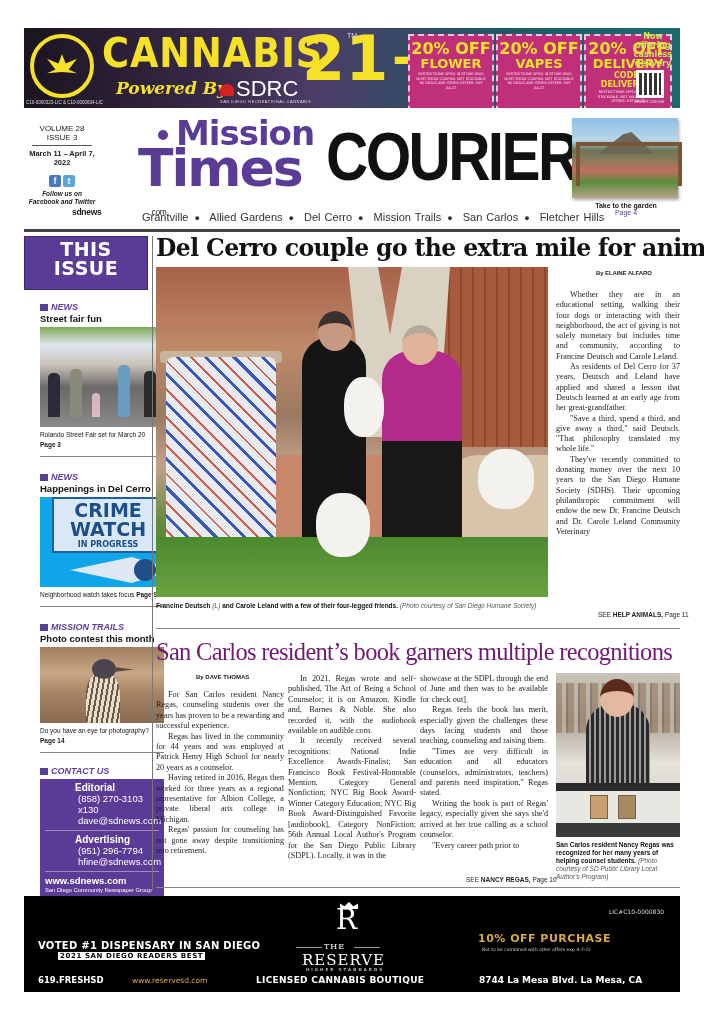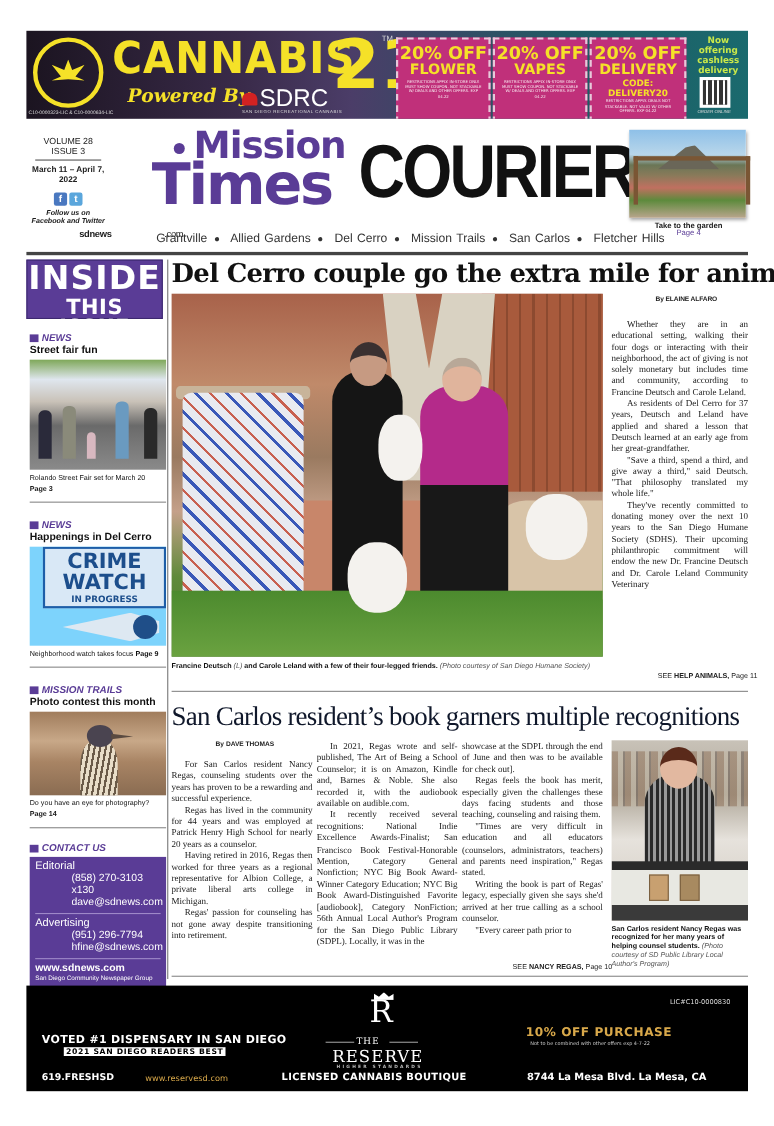--- a/index.html
+++ b/index.html
@@ -11,21 +11,21 @@
   .ad-logo-circle { position: absolute; left: 6px; top: 6px; width: 64px; height: 64px; border-radius: 50%; border: 4px solid #f5e128; display: flex; align-items: center; justify-content: center; }
   .ad-leaf { width: 30px; height: 24px; background: #f5e128; clip-path: polygon(50% 0, 62% 40%, 100% 20%, 72% 65%, 100% 80%, 50% 75%, 0 80%, 28% 65%, 0 20%, 38% 40%); }
   .ad-cannabis { position: absolute; left: 78px; top: 2px; font-family: "DejaVu Sans", sans-serif; font-weight: bold; font-size: 40px; color: #f5e128; letter-spacing: 1px; transform: scaleX(0.92); transform-origin: left; }
   .ad-21 { position: absolute; left: 278px; top: 0px; font-family: "DejaVu Sans", sans-serif; font-weight: bold; font-size: 62px; color: #f5e128; line-height: 1; }
   .ad-tm { position: absolute; left: 323px; top: 4px; font-size: 7px; color: #ddd; }
   .ad-powered { position: absolute; left: 92px; top: 50px; font-family: "DejaVu Serif", serif; font-style: italic; font-weight: bold; font-size: 17px; color: #f5e128; }
   .ad-sdrc { position: absolute; left: 196px; top: 48px; font-size: 22px; color: #ffffff; font-family: "Liberation Sans", sans-serif; }
   .ad-sdrc-dot { display: inline-block; width: 14px; height: 12px; border-radius: 50% 50% 10% 10%; background: #d32222; margin-right: 2px; vertical-align: middle; }
   .ad-sdrc-sub { position: absolute; left: 196px; top: 71px; font-size: 4px; color: #ddd; letter-spacing: 0.5px; }
   .ad-license { position: absolute; left: 2px; top: 72px; font-size: 4.5px; color: #ddd; }
-  .coupon { position: absolute; top: 6px; height: 78px; background: #c0307a; border: 2px dashed #e8c8da; text-align: center; color: #f5e128; font-family: "DejaVu Sans", sans-serif; font-weight: bold; }
+  .coupon { position: absolute; top: 6px; height: 78px; background: #c0307a; border: 2px dashed #e8c8da; text-align: center; color: #f5e128; font-family: "DejaVu Sans", sans-serif; font-weight: bold; margin-left: 48px; }
   .coupon .big { font-size: 16px; line-height: 17px; margin-top: 4px; }
   .coupon .mid { font-size: 13px; line-height: 14px; }
   .coupon .code { font-size: 8px; line-height: 9px; }
   .coupon .fine { font-size: 3.5px; line-height: 4.5px; color: #f8e8f0; font-weight: normal; padding: 1px 4px 0; }
   .ad-cashless { position: absolute; left: 604px; top: 4px; width: 50px; font-family: "DejaVu Sans", sans-serif; font-weight: bold; font-size: 8px; line-height: 9px; color: #c9e84a; text-align: center; }
   .qr { position: absolute; left: 612px; top: 42px; width: 28px; height: 28px; background: #fff; padding: 3px; }
   .qr-inner { width: 100%; height: 100%; background: repeating-linear-gradient(90deg, #111 0 3px, #fff 3px 5px), #111; opacity: 0.85; }
   .qr-caption { position: absolute; left: 610px; top: 71px; font-size: 4px; color: #ddd; font-style: italic; }
 
   
@@ -55,46 +55,46 @@
   .garden-title { font-size: 7px; font-weight: bold; text-align: center; margin-top: 4px; }
   .garden-page { font-size: 7px; color: #5a3c96; text-align: center; }
 
   .rule-thick { position: absolute; left: 24px; top: 229px; width: 656px; height: 3px; background: #444; }
 
   
   .sidebar { position: absolute; left: 24px; top: 236px; width: 124px; }
   .inside-box { width: 124px; height: 54px; background: #5a3c96; border: 1px solid #3d2870; color: #fff; font-family: "DejaVu Sans", sans-serif; font-weight: bold; text-align: center; line-height: 1; padding-top: 2px; }
   .inside-box .l1 { font-size: 30px; letter-spacing: 1px; }
   .inside-box .l2 { font-size: 19px; letter-spacing: 0.5px; margin-top: 1px; }
-  .sec { position: absolute; left: 3px; width: 124px; }
+  .sec { position: absolute; left: 16px; width: 124px; }
   .sec-label { font-size: 9px; font-weight: bold; font-style: italic; color: #5a3c96; display: flex; align-items: center; gap: 3px; }
   .sec-square { width: 8px; height: 7px; background: #5a3c96; display: inline-block; }
   .sec-title { font-size: 9.5px; font-weight: bold; color: #111; margin-top: 1px; }
   .sec-photo { width: 124px; margin-top: 3px; }
   .sec-cap { font-size: 6.5px; margin-top: 4px; color: #111; }
   .sec-page { font-size: 6.5px; font-weight: bold; margin-top: 3px; }
   .sec-rule { width: 124px; height: 1px; background: #888; margin-top: 8px; }
 
   .ph-fair { height: 100px; background: linear-gradient(180deg, #7fa85a 0%, #dfe6ee 18%, #c9c2b8 38%, #6a6a6a 60%, #8a8a8a 100%); position: relative; overflow: hidden; }
   .ph-fair .p { position: absolute; bottom: 10px; width: 12px; border-radius: 5px 5px 0 0; }
-  .ph-crime { height: 90px; background: #7dd3fc; position: relative; overflow: hidden; }
+  .ph-crime { height: 90px; background: #0ea5e9; position: relative; overflow: hidden; }
   .crime-sign { position: absolute; left: 12px; top: 0; width: 112px; height: 56px; background: #d9e8f6; border: 2px solid #1d5ea8; text-align: center; color: #1c4e8c; font-family: "DejaVu Sans", sans-serif; font-weight: bold; line-height: 1; }
   .crime-sign .c1 { font-size: 19px; margin-top: 2px; }
   .crime-sign .c2 { font-size: 19px; }
   .crime-sign .c3 { font-size: 8px; margin-top: 2px; }
   .crime-eye { position: absolute; left: 30px; top: 60px; width: 88px; height: 26px; background: #dde8f2; clip-path: polygon(0 50%, 70% 0, 100% 30%, 100% 70%, 70% 100%); }
   .crime-pupil { position: absolute; left: 94px; top: 62px; width: 22px; height: 22px; border-radius: 50%; background: #1f4e88; }
   .ph-bird { height: 76px; background: linear-gradient(180deg, #a07c5c 0%, #c8a888 35%, #a88464 60%, #8a6c52 100%); position: relative; overflow: hidden; }
   .bird-body { position: absolute; left: 46px; top: 26px; width: 34px; height: 54px; border-radius: 40% 40% 10% 10%; background: repeating-linear-gradient(100deg, #e8ddc8 0 3px, #6a5a48 3px 5px); }
   .bird-head { position: absolute; left: 52px; top: 12px; width: 24px; height: 20px; border-radius: 50%; background: #4a4450; }
   .bird-beak { position: absolute; left: 74px; top: 20px; width: 20px; height: 5px; background: #5a4a40; clip-path: polygon(0 0, 100% 50%, 0 100%); }
 
   .contact-head { font-size: 9px; font-weight: bold; font-style: italic; color: #5a3c96; display: flex; align-items: center; gap: 3px; }
   .contact-box { background: #5a3c96; color: #fff; padding: 3px 5px 4px; margin-top: 3px; }
-  .cb-h { font-size: 10px; font-weight: normal; line-height: 11px; }
+  .cb-h { font-size: 10px; font-weight: bold; line-height: 11px; margin-left: 30px; }
   .cb-t { font-size: 9.5px; line-height: 11px; margin-left: 33px; }
   .cb-rule { height: 1px; background: #9e88c8; margin: 4px 0 3px; }
   .cb-web { font-size: 9.5px; font-weight: bold; }
   .cb-group { font-size: 5.8px; margin-top: 1px; }
 
   .v-rule { position: absolute; left: 152px; top: 236px; width: 1px; height: 654px; background: #777; }
 
   
   .lead-head { position: absolute; left: 156px; top: 234px; width: 524px; font-family: "DejaVu Serif", serif; font-weight: bold; font-size: 23.5px; letter-spacing: -0.6px; color: #111; white-space: nowrap; }
   .lead-photo { position: absolute; left: 156px; top: 267px; width: 392px; height: 330px; overflow: hidden; background: linear-gradient(180deg, #a8624a 0%, #c08a6a 25%, #9a7a60 45%, #c4a089 60%, #5f8a3a 78%, #4a7a2a 100%); }
@@ -116,21 +116,21 @@
   .lead-caption i { color: #555; }
 
   .lead-byline { position: absolute; left: 596px; top: 270px; font-size: 6px; font-weight: bold; letter-spacing: -0.1px; }
   .lead-body { position: absolute; left: 556px; top: 290px; width: 124px; font-family: "Liberation Serif", serif; font-size: 8.2px; line-height: 10.3px; color: #222; text-align: justify; }
   .lead-body p { text-indent: 14px; }
   .see-line { position: absolute; font-size: 6.5px; color: #222; }
   .see-line b { font-weight: bold; }
   .lead-rule { position: absolute; left: 156px; top: 628px; width: 524px; height: 1px; background: #888; }
 
   
-  .s2-head { position: absolute; left: 156px; top: 638px; width: 530px; font-family: "Liberation Serif", serif; font-size: 24.5px; letter-spacing: -0.7px; color: #0f172a; white-space: nowrap; }
+  .s2-head { position: absolute; left: 156px; top: 638px; width: 530px; font-family: "Liberation Serif", serif; font-size: 24.5px; letter-spacing: -0.7px; color: #701a75; white-space: nowrap; }
   .s2-byline { position: absolute; left: 196px; top: 674px; font-size: 6px; font-weight: bold; }
   .s2-col { position: absolute; top: 690px; width: 128px; font-family: "Liberation Serif", serif; font-size: 8.2px; line-height: 10.4px; color: #222; text-align: justify; }
   .s2-col p { text-indent: 12px; }
   .s2-col p.noindent { text-indent: 0; }
   .s2-photo { position: absolute; left: 556px; top: 673px; width: 124px; height: 164px; overflow: hidden; background: linear-gradient(180deg, #c8c2b8 0%, #b0a89a 30%, #e6e2dc 55%, #cfc8be 100%); }
   .s2-shelf { position: absolute; left: 0; top: 10px; width: 100%; height: 50px; background: repeating-linear-gradient(90deg, #8a6a50 0 6px, #c0b4a0 6px 10px, #5a4a40 10px 12px); opacity: 0.5; }
   .s2-woman { position: absolute; left: 30px; top: 30px; width: 64px; height: 90px; border-radius: 28px 28px 4px 4px; background: repeating-linear-gradient(90deg, #2a2a2a 0 3px, #9a9a9a 3px 5px); }
   .s2-whead { position: absolute; left: 44px; top: 6px; width: 34px; height: 38px; border-radius: 50%; background: #e2b8a0; border-top: 12px solid #5a2a1a; }
   .s2-case { position: absolute; left: 0; top: 110px; width: 100%; height: 54px; background: linear-gradient(180deg, #2a2a2a 0 8px, #e8e8e2 8px 40px, #3a3a3a 40px); }
   .s2-book { position: absolute; top: 122px; width: 18px; height: 24px; background: #c8a070; border: 1px solid #7a6040; }
@@ -228,21 +228,20 @@
 <div class="garden">
   <div class="garden-photo"></div>
   <div class="garden-title">Take to the garden</div>
   <div class="garden-page">Page 4</div>
 </div>
 
 <div class="rule-thick"></div>
 
 <div class="sidebar">
   <div class="inside-box">
-    <div class="l1">INSIDE</div>
     <div class="l2">THIS ISSUE</div>
   </div>
 
   <div class="sec" style="top:66px;">
     <div class="sec-label">
         <span class="sec-square"></span>
         <span>NEWS</span>
       </div>
     <div class="sec-title">Street fair fun</div>
     <div class="sec-photo ph-fair">

